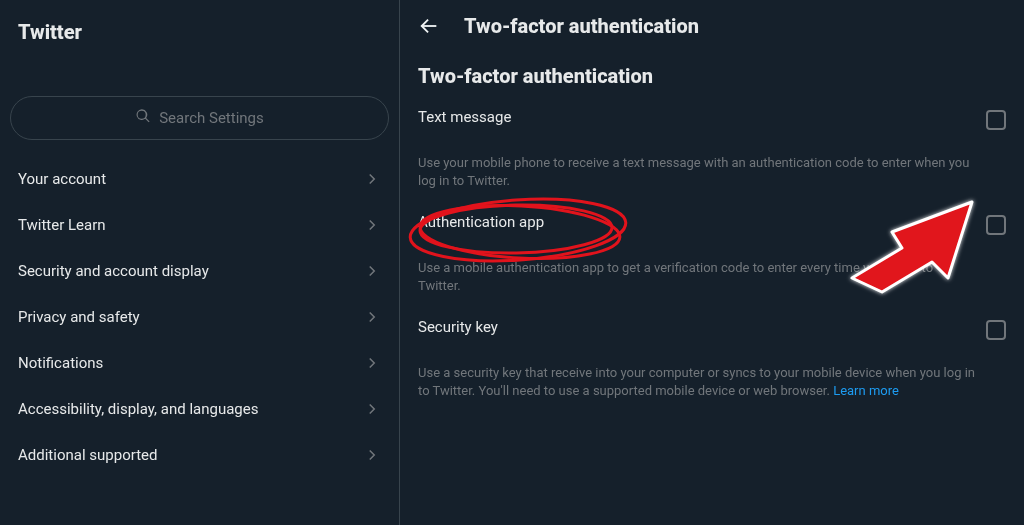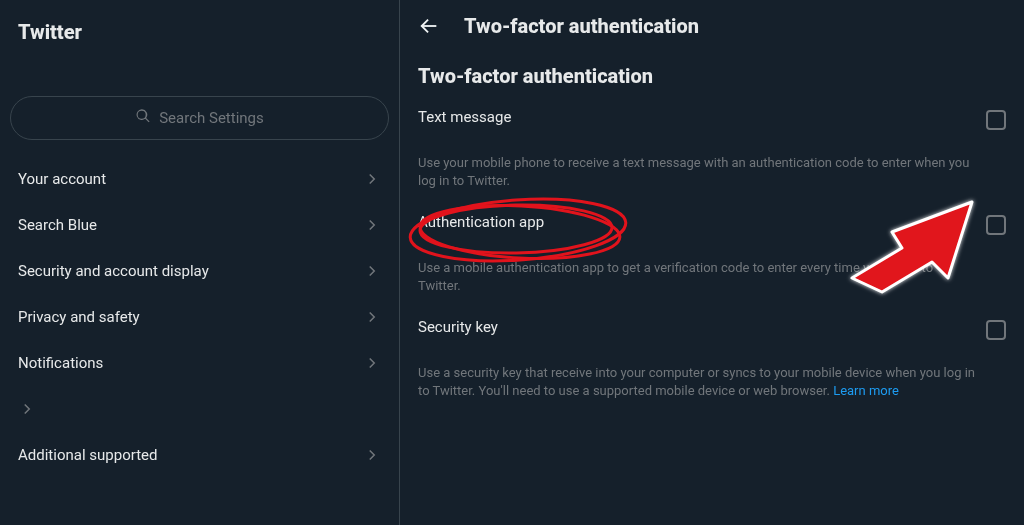--- a/index.html
+++ b/index.html
@@ -166,21 +166,21 @@
 
   <div class="nav-item">
     <span>Your account</span>
     <span class="chevron">
         <svg viewBox="0 0 24 24">
           <polyline points="9 6 15 12 9 18"></polyline>
         </svg>
       </span>
   </div>
   <div class="nav-item">
-    <span>Search Blue</span>
+    <span>Twitter Learn</span>
     <span class="chevron">
         <svg viewBox="0 0 24 24">
           <polyline points="9 6 15 12 9 18"></polyline>
         </svg>
       </span>
   </div>
   <div class="nav-item">
     <span>Security and account display</span>
     <span class="chevron">
         <svg viewBox="0 0 24 24">
@@ -198,20 +198,21 @@
   </div>
   <div class="nav-item">
     <span>Notifications</span>
     <span class="chevron">
         <svg viewBox="0 0 24 24">
           <polyline points="9 6 15 12 9 18"></polyline>
         </svg>
       </span>
   </div>
   <div class="nav-item">
+    <span>Accessibility, display, and languages</span>
     <span class="chevron">
         <svg viewBox="0 0 24 24">
           <polyline points="9 6 15 12 9 18"></polyline>
         </svg>
       </span>
   </div>
   <div class="nav-item">
     <span>Additional supported</span>
     <span class="chevron">
         <svg viewBox="0 0 24 24">

